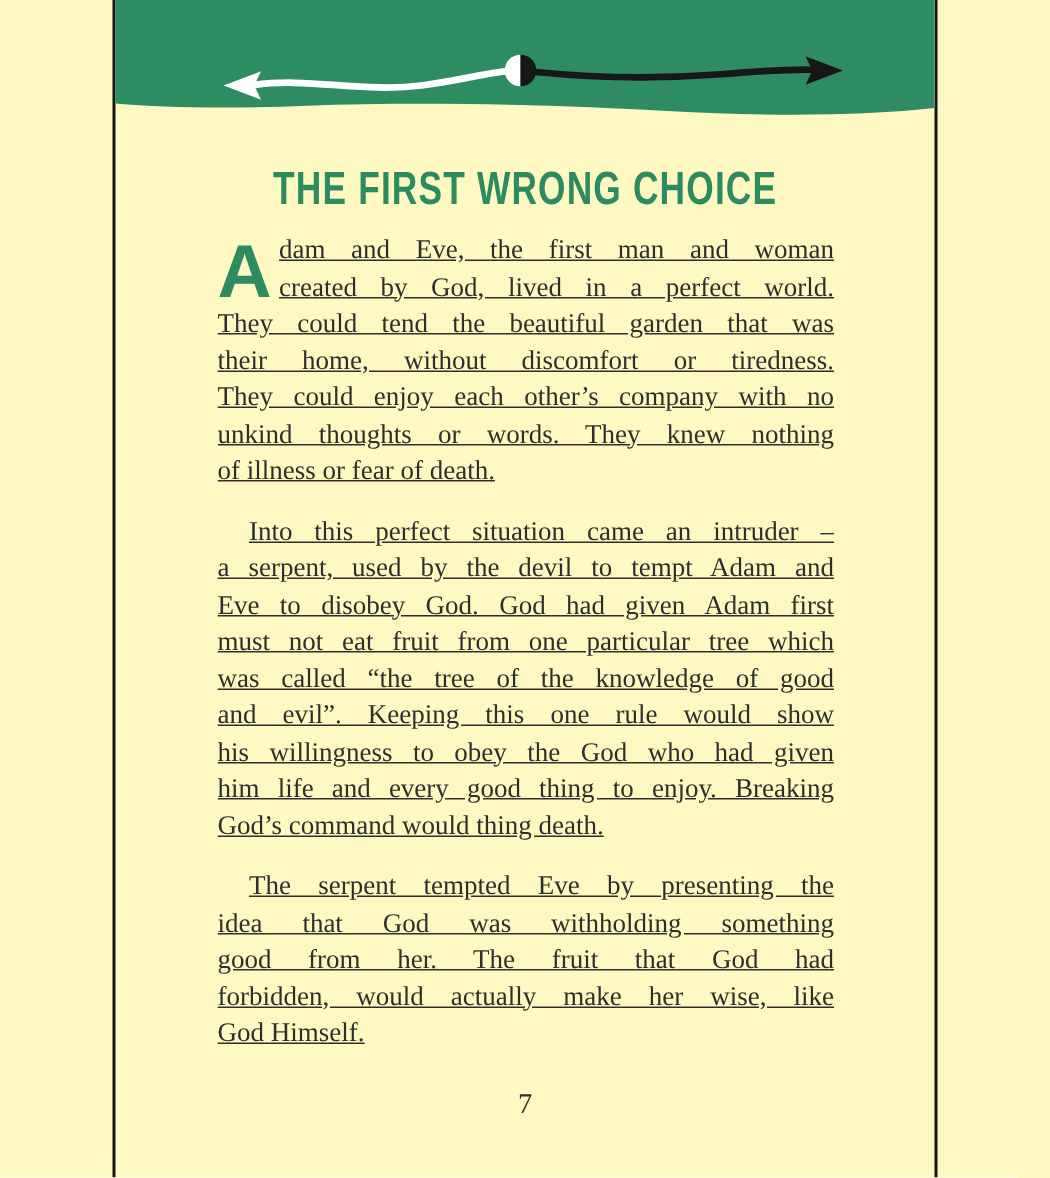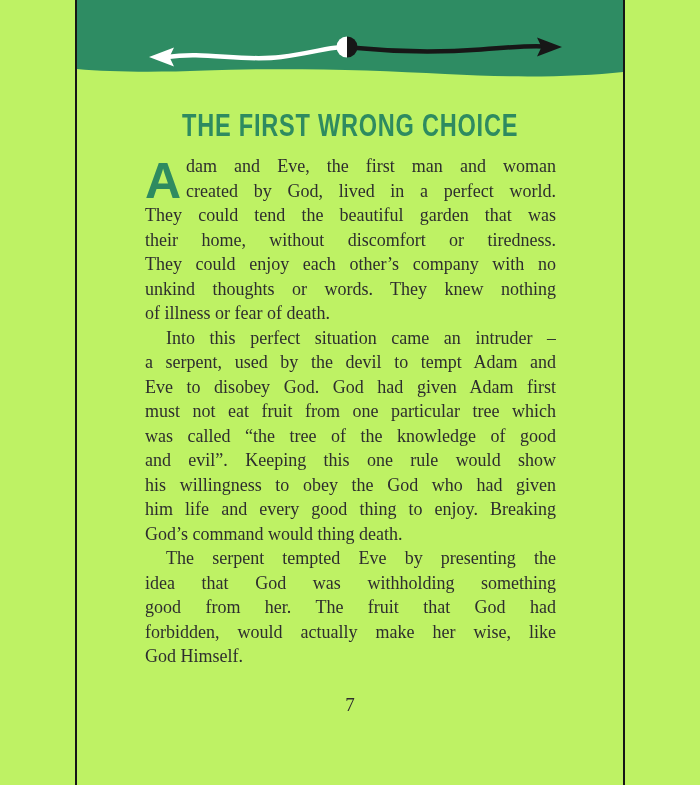--- a/index.html
+++ b/index.html
@@ -1,17 +1,17 @@
 <!DOCTYPE html>
 <html><head>
 <meta charset="utf-8">
 <style>
   html,body { margin:0; padding:0; background:#ffffff; }
   .canvas {
-    position:relative; width:700px; height:785px; background:#bef264;
+    position:relative; width:700px; height:785px; background:#fef9c3;
     overflow:hidden; font-family:"Liberation Serif", serif;
   }
   .rule { position:absolute; top:0; bottom:0; width:2px; background:#161616; }
   .rule-left  { left:75px; }
   .rule-right { left:623px; }
 
   .header-band { position:absolute; left:77px; top:0; width:546px; height:84px; }
   .header-band svg { display:block; }
 
   .content { position:absolute; left:77px; top:0; width:546px; }
@@ -27,27 +27,27 @@
 
   .text-block {
     position:relative; margin-left:68px; margin-top:14px; width:411px;
     font-size:18px; line-height:24.5px; color:#2e2e2e;
   }
   .drop-cap {
     position:absolute; left:0; top:2px;
     font-family:"Liberation Sans", sans-serif; font-weight:bold;
     font-size:50px; line-height:1;
   }
-  .para { margin:0; }
+  .para { margin:0;text-decoration:underline; }
   .line {
     height:24.5px; overflow:hidden;
     text-align:justify; text-align-last:justify;
   }
   .line.last  { text-align-last:left; }
-  .line.first { text-indent:21px; }
+  .line.first { text-indent:21px;margin-top:16px; }
   .line.dc-pad{ padding-left:41px; }
 
   .page-number {
     margin-top:25px; text-align:center;
     font-size:19px; color:#2e2e2e;
   }
 </style>
 </head>
 <body>
 

